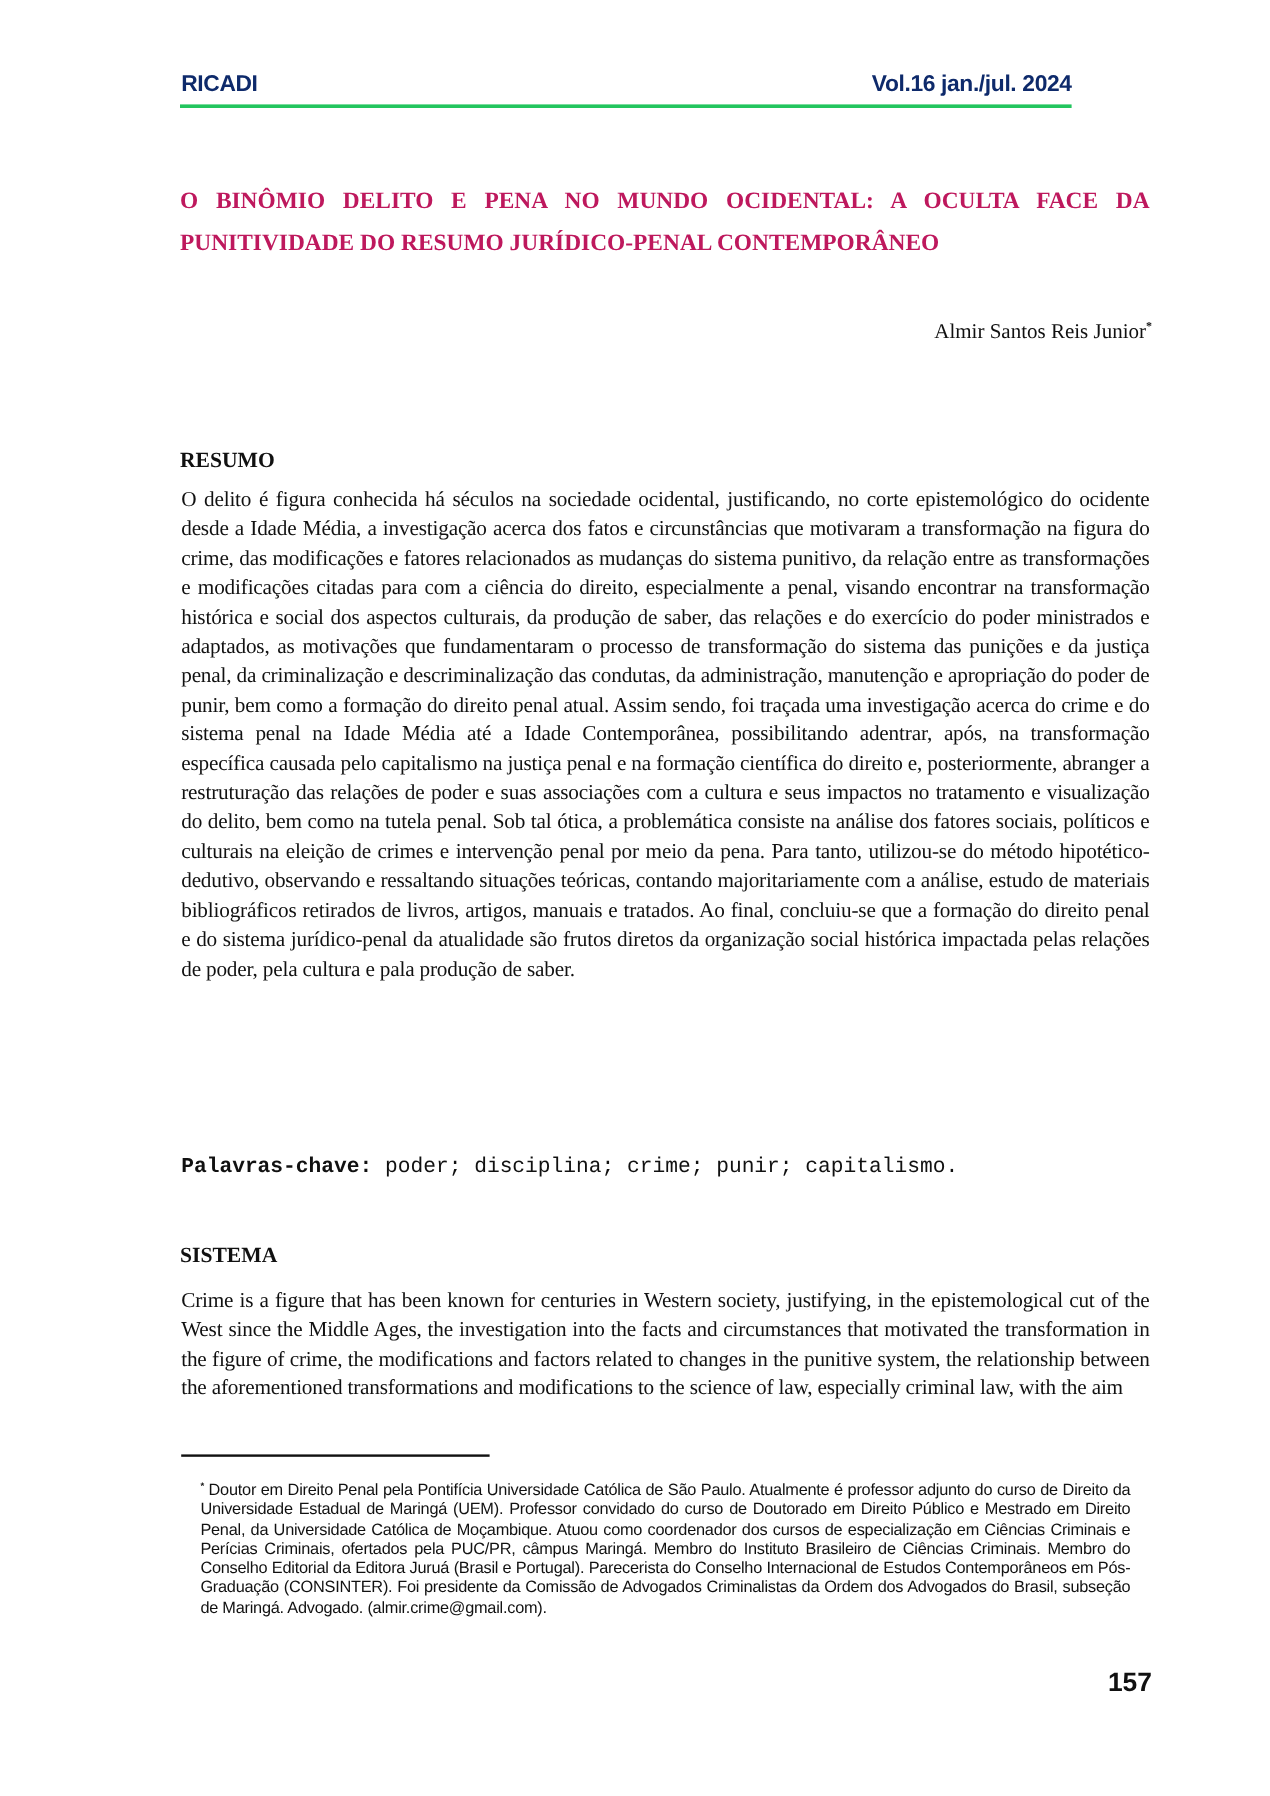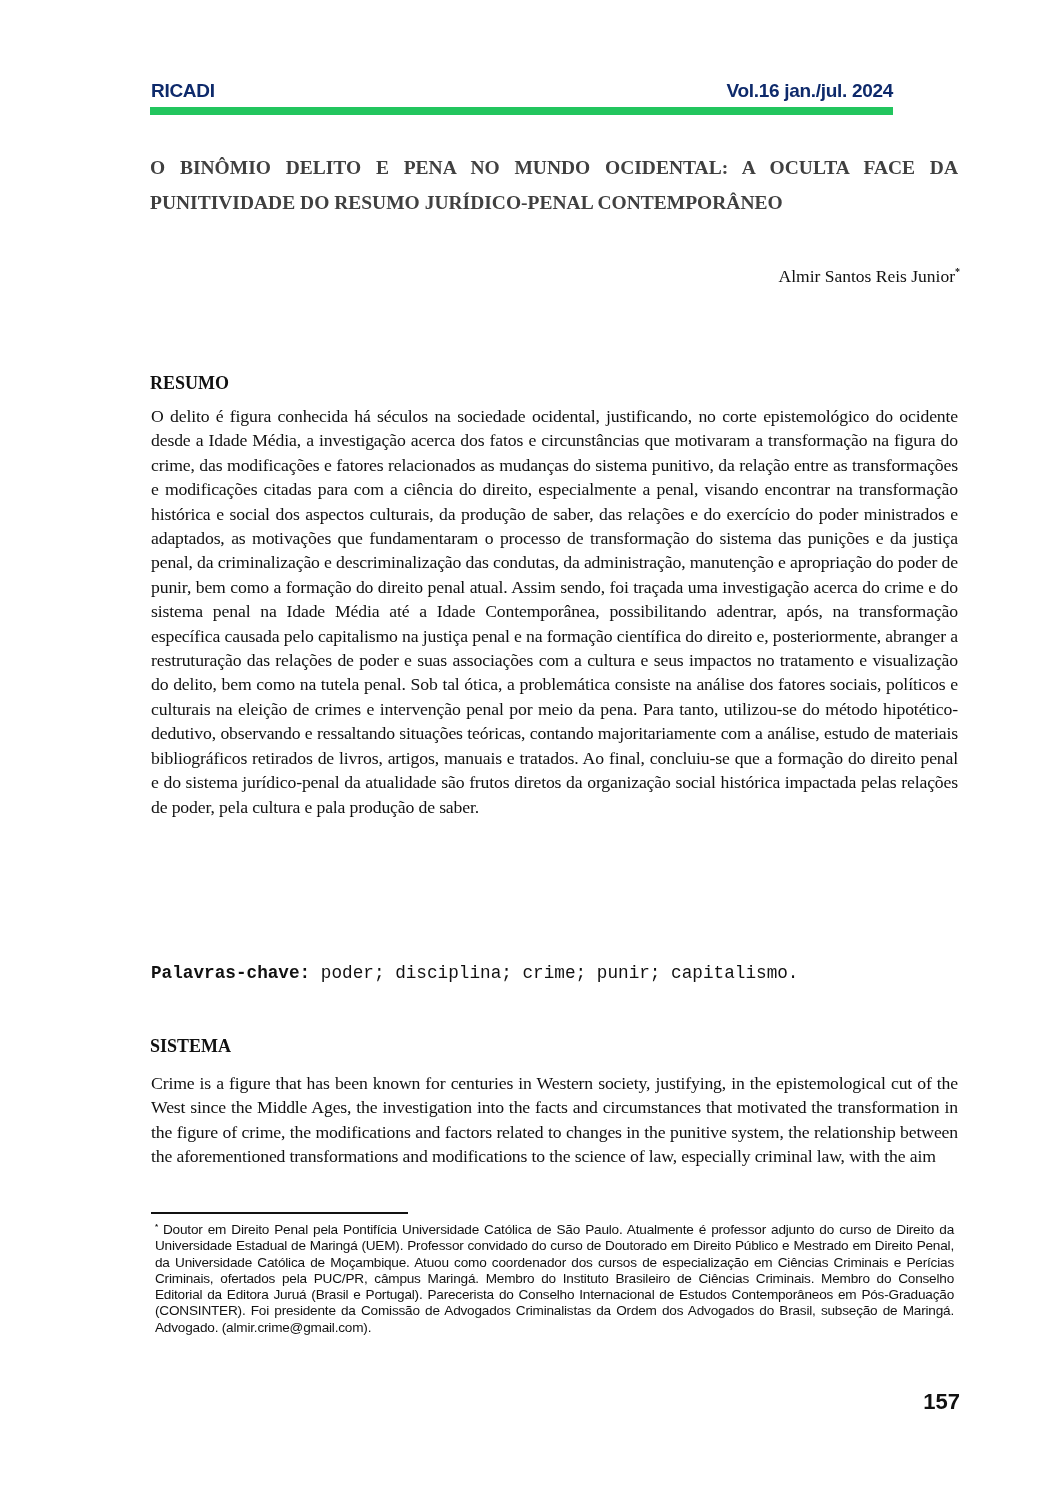--- a/index.html
+++ b/index.html
@@ -10,24 +10,24 @@
     body {
       width: 1058px;
       height: 1497px;
       position: relative;
       overflow: hidden;
       color: #111111;
     }
     .header {
       position: absolute;
       left: 150px;
-      top: 80px;
+      top: 60px;
       width: 743px;
       height: 27px;
-      border-bottom: 8px solid #22c55e;
+      border-bottom: 3px solid #22c55e;
       font-family: "Liberation Sans", sans-serif;
       font-weight: bold;
       font-size: 19px;
       color: #0e2a6b;
       letter-spacing: -0.3px;
     }
     .header .journal {
       position: absolute;
       left: 1px;
       top: 0;
@@ -41,21 +41,21 @@
       position: absolute;
       left: 150px;
       top: 150px;
       width: 808px;
       font-family: "Liberation Serif", serif;
       font-weight: bold;
       font-size: 19.5px;
       line-height: 35px;
       text-align: justify;
       text-align-last: left;
-      color: #404040;
+      color: #be185d;
     }
     .title .line1 {
       display: block;
       text-align: justify;
       text-align-last: justify;
     }
     .title .line2 {
       display: block;
     }
     .authors {
@@ -116,21 +116,21 @@
       left: 151px;
       top: 1218px;
       width: 807px;
       font-family: "Liberation Sans", sans-serif;
       font-size: 13.6px;
       line-height: 16.3px;
       text-align: justify;
       letter-spacing: -0.2px;
     }
     .footnotes p {
-      margin: 4px;
+      margin: 16px;
     }
     .footnotes sup {
       font-size: 8px;
       vertical-align: 5px;
       line-height: 0;
       font-weight: bold;
     }
     .page-number {
       position: absolute;
       right: 98px;

